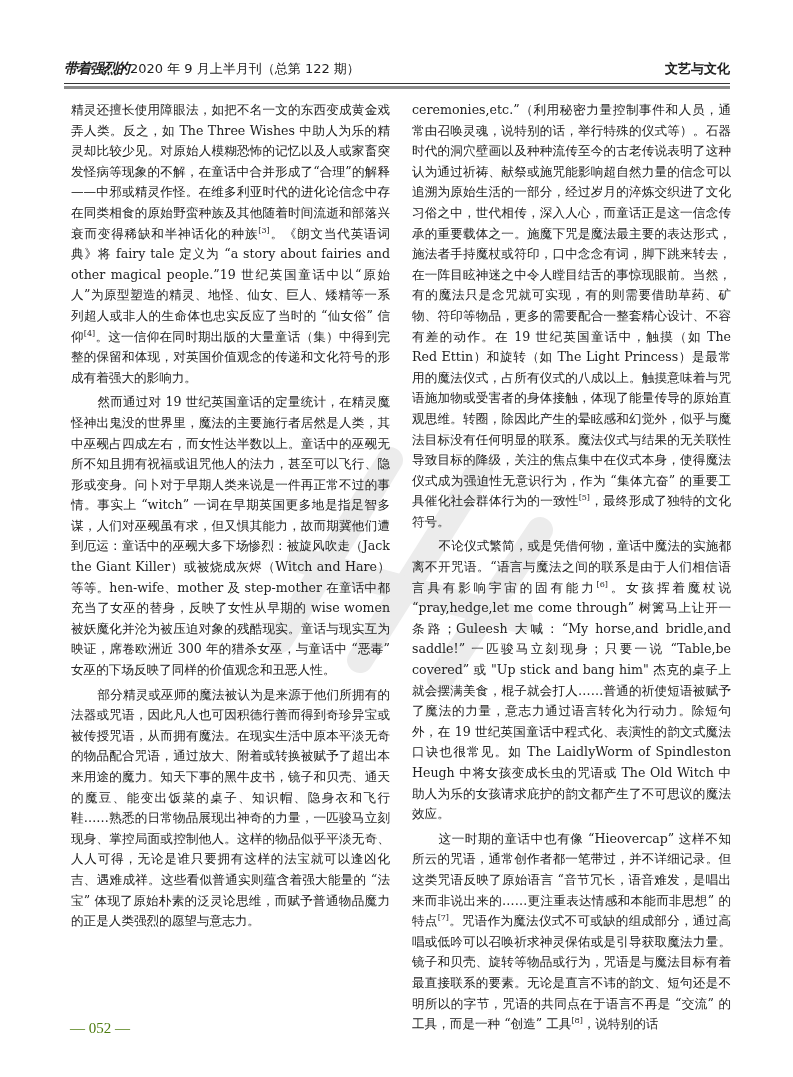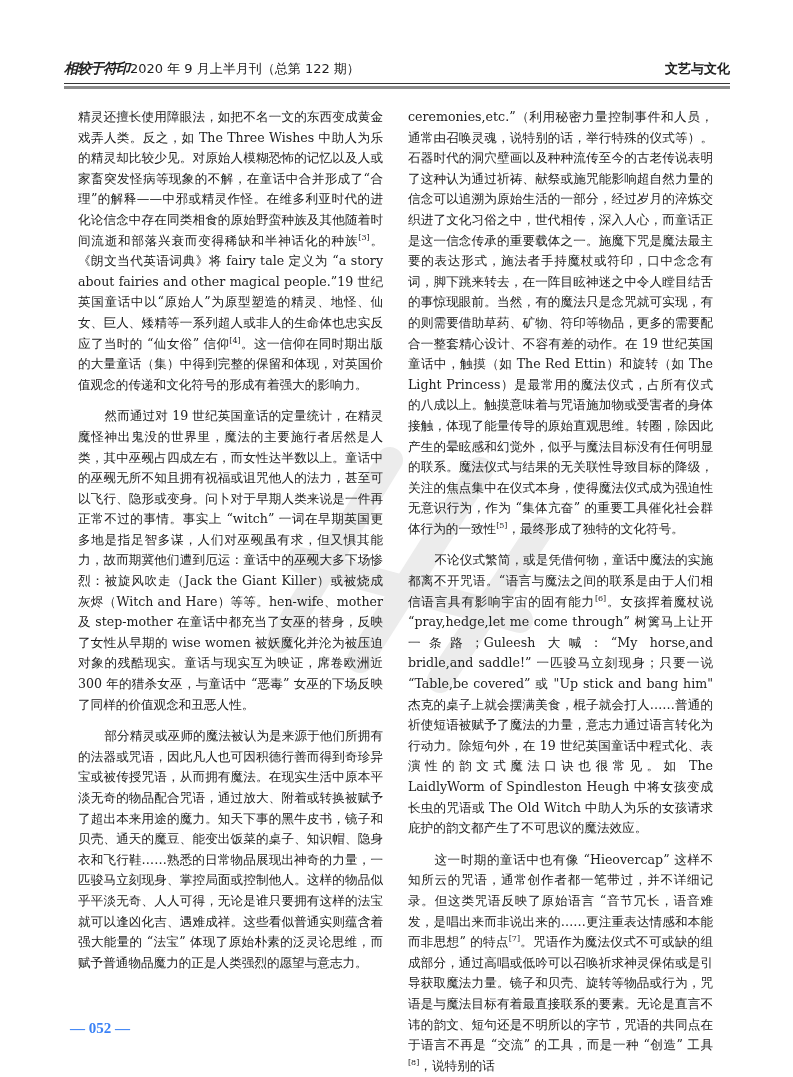--- a/index.html
+++ b/index.html
@@ -10,36 +10,36 @@
              font-family:"DejaVu Sans", "Liberation Sans", sans-serif; white-space:nowrap; }
   .journal .logo { font-family:"DejaVu Serif", serif; font-weight:bold; font-style:italic; font-size:14px; letter-spacing:-1px; margin-right:1px; }
   .section { position:absolute; right:0; top:2px; font-size:13px; font-weight:bold;
              font-family:Liberation Mono, monospace; color:#222; }
   .rule1 { position:absolute; left:64px; top:83px; width:666px; height:1px; background:#333; }
   .rule2 { position:absolute; left:64px; top:86px; width:666px; height:3px; background:#8a8a8a; }
 
   .col { position:absolute; top:96px; width:327px; font-size:12.6px; line-height:20.6px;
          text-align:justify; }
   .col.left { left:67px; }
-  .col.right { left:397px; }
-  .col p { margin:11px; text-indent:0; }
+  .col.right { left:408px; }
+  .col p { margin:4px; text-indent:0; }
   .col p.ind { text-indent:2.1em; }
   .col p.h2 { font-family:"DejaVu Sans", "Liberation Sans", sans-serif; font-weight:bold; text-indent:2.1em; font-size:12.6px; }
   sup { font-size:8px; line-height:0; }
 
-  .pageno { position:absolute; left:70px; top:1020px; font-size:15px; font-weight:bold;
-            font-family:"Liberation Serif", serif; color:#3b82f6; }
+  .pageno { position:absolute; left:70px; top:1020px; font-size:15px; font-weight:normal;
+            font-family:"Liberation Serif", serif; color:#4d7c0f; }
   .watermark { position:absolute; left:240px; top:380px; width:330px; height:330px; pointer-events:none; }
 </style>
 </head>
 <body>
 
 <div class="header">
   <div class="journal">
-    <span class="logo">相较于符印</span><span>2020 年 9 月上半月刊（总第 122 期）</span>
+    <span class="logo">带着强烈的</span><span>2020 年 9 月上半月刊（总第 122 期）</span>
   </div>
   <div class="section">文艺与文化</div>
 </div>
 <div class="rule1"></div>
 <div class="rule2"></div>
 
 <svg class="watermark" viewBox="0 0 330 330">
   <g fill="none" stroke="#ececec" stroke-width="26" stroke-linecap="round">
     <path d="M40 260 L150 80"></path>
     <path d="M120 280 L240 90"></path>

